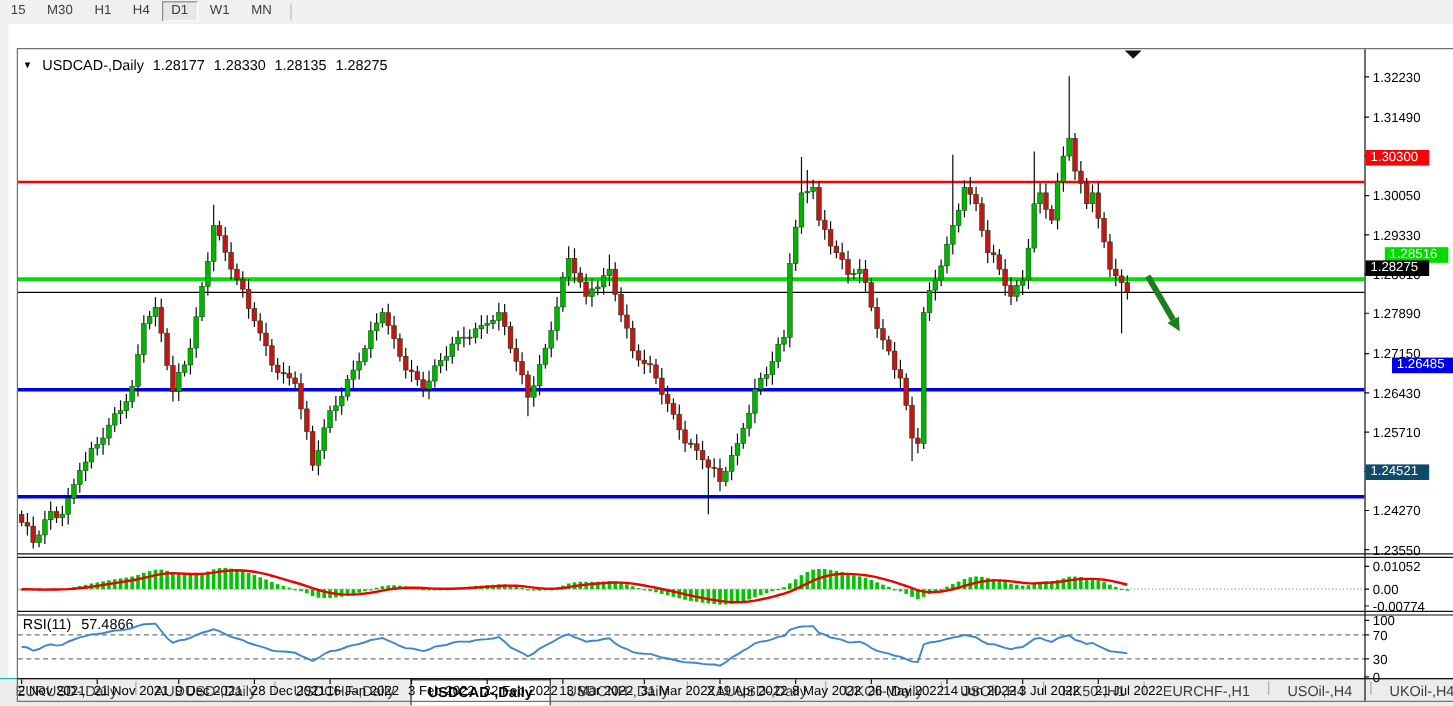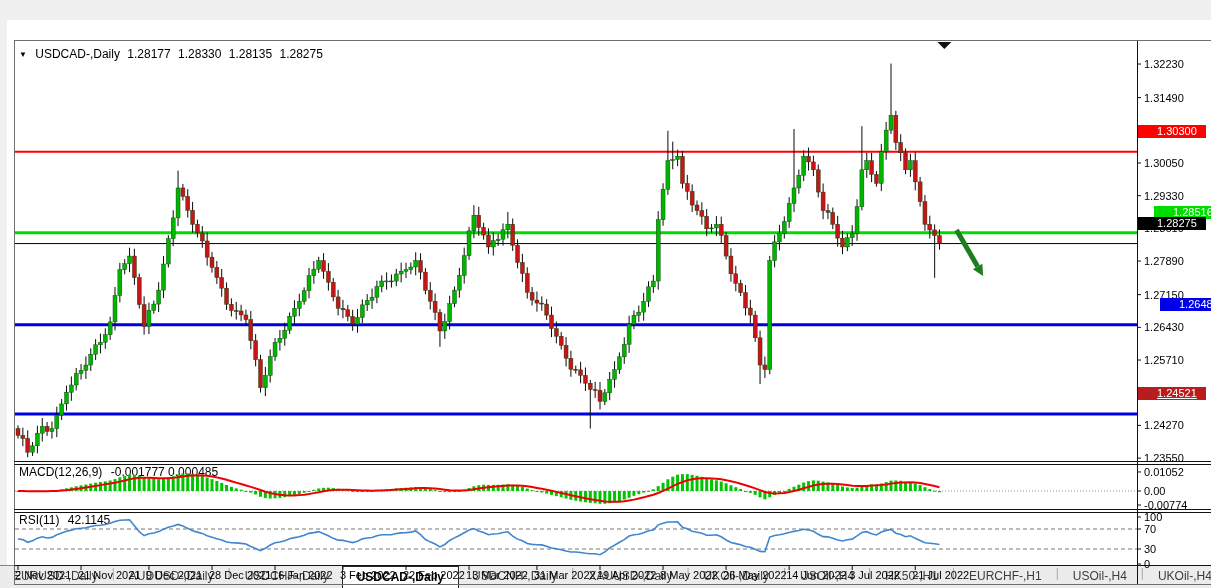--- a/index.html
+++ b/index.html
@@ -19,52 +19,58 @@
   #header .tri{font-size:8px;vertical-align:1px;margin-right:5px;}
   #header span{margin-right:4px;}
   #macd-label{left:12px;top:445px;font-size:12px;}
   #rsi-label{left:12px;top:493px;font-size:12px;}
   #macd-label span,#rsi-label span{margin-right:5px;}
   
   #chart-svg{position:absolute;left:0;top:0;z-index:2;}
   svg text{font-family:"Liberation Sans",sans-serif;}
   
   .badge{position:absolute;z-index:5;left:1131px;width:49px;height:13px;font-size:11px;
-         line-height:13px;text-align:left;padding-left:19px;}
+         line-height:13px;text-align:left;padding-left:4px;}
   
   #tabbar{position:absolute;left:0;top:565px;width:1211px;height:23px;background:#ececec;
           border-top:1px solid #14b8a6;display:flex;align-items:flex-start;font-size:12px;color:#3c3c3c;}
   .tab{padding:3px 13px;cursor:default;white-space:nowrap;}
   .tab.active{background:#ffffff;border:1px solid #2a2a2a;border-bottom:none;color:#000;
               font-weight:bold;padding:3px 14px;height:16px;}
   .tabsep{color:#a9a9a9;padding:0 1px;}
 </style>
 </head>
 <body>
 
 <div id="screen">
 
+  <div id="toolbar">
+      <div class="tfbtn">15</div>
+      <div class="tfbtn">M30</div>
+      <div class="tfbtn">H1</div>
+      <div class="tfbtn">H4</div>
+      <div class="tfbtn active">D1</div>
+      <div class="tfbtn">W1</div>
+      <div class="tfbtn">MN</div>
+      <div class="tbsep"></div>
+    </div>
 
   <div id="chartwin">
     <div id="header" class="hlabel">
       <span class="tri">▼</span>
       <span>USDCAD-,Daily</span>
       <span>1.28177</span>
       <span>1.28330</span>
       <span>1.28135</span>
       <span>1.28275</span>
     </div>
 
-    <div id="macd-label" class="hlabel">
-      <span>MACD(12,26,9)</span>
-      <span>-0.001777 0.000485</span>
-    </div>
     <div id="rsi-label" class="hlabel">
       <span>RSI(11)</span>
-      <span>42.1145</span>
+      <span>57.4866</span>
     </div>
 
     <svg id="chart-svg" width="1211" height="565" viewBox="0 0 1211 565">
         <rect x="7.5" y="20.5" width="1203" height="544" fill="none" stroke="#6f6f6f" stroke-width="1"></rect>
         <line x1="7.5" y1="441.5" x2="1210.5" y2="441.5" stroke="#111" stroke-width="1"></line>
         <line x1="7.5" y1="444.5" x2="1210.5" y2="444.5" stroke="#111" stroke-width="1"></line>
         <line x1="7.5" y1="489.5" x2="1210.5" y2="489.5" stroke="#111" stroke-width="1"></line>
         <line x1="7.5" y1="492.5" x2="1210.5" y2="492.5" stroke="#111" stroke-width="1"></line>
         <line x1="7.5" y1="545.5" x2="1210.5" y2="545.5" stroke="#111" stroke-width="1"></line>
         <line x1="1130.5" y1="21" x2="1130.5" y2="564" stroke="#111" stroke-width="1"></line>
@@ -724,21 +730,21 @@
         <line x1="949.4749999999999" y1="210.00227002486167" x2="970.6310403479778" y2="246.47766583637699" stroke="#1e7d1e" stroke-width="5"></line>
         <polygon points="976.15,255.9929737325699 965.8733863998813,249.23714566238806 975.3886942960743,243.7181860103659" fill="#1e7d1e"></polygon>
         <polygon points="930.3499999999999,22 944.3499999999999,22 937.3499999999999,29" fill="#111"></polygon>
       </svg>
 
     <div id="badges">
         <div class="badge" style="top: 104.641px; background: rgb(255, 0, 0); color: rgb(255, 255, 255);">1.30300</div>
         <div class="badge" style="top: 185.635px; background: rgb(0, 220, 0); color: rgb(255, 255, 255); margin-left: 16px;">1.28516</div>
         <div class="badge" style="top: 196.577px; background: rgb(0, 0, 0); color: rgb(255, 255, 255);">1.28275</div>
         <div class="badge" style="top: 277.844px; background: rgb(0, 0, 232); color: rgb(255, 255, 255); margin-left: 22px;">1.26485</div>
-        <div class="badge" style="top: 367.01px; background: #b91c1c; color: rgb(255, 255, 255); text-decoration: underline;">1.24521</div>
+        <div class="badge" style="top: 367.01px; background: #0c4a6e; color: rgb(255, 255, 255);">1.24521</div>
       </div>
   </div>
 
   <div id="tabbar">
       <div class="tab">EURUSD-,Daily</div>
       <span class="tabsep">|</span>
       <div class="tab">AUDUSD-,Daily</div>
       <span class="tabsep">|</span>
       <div class="tab">USDCHF-,Daily</div>
       <div class="tab active">USDCAD-,Daily</div>

